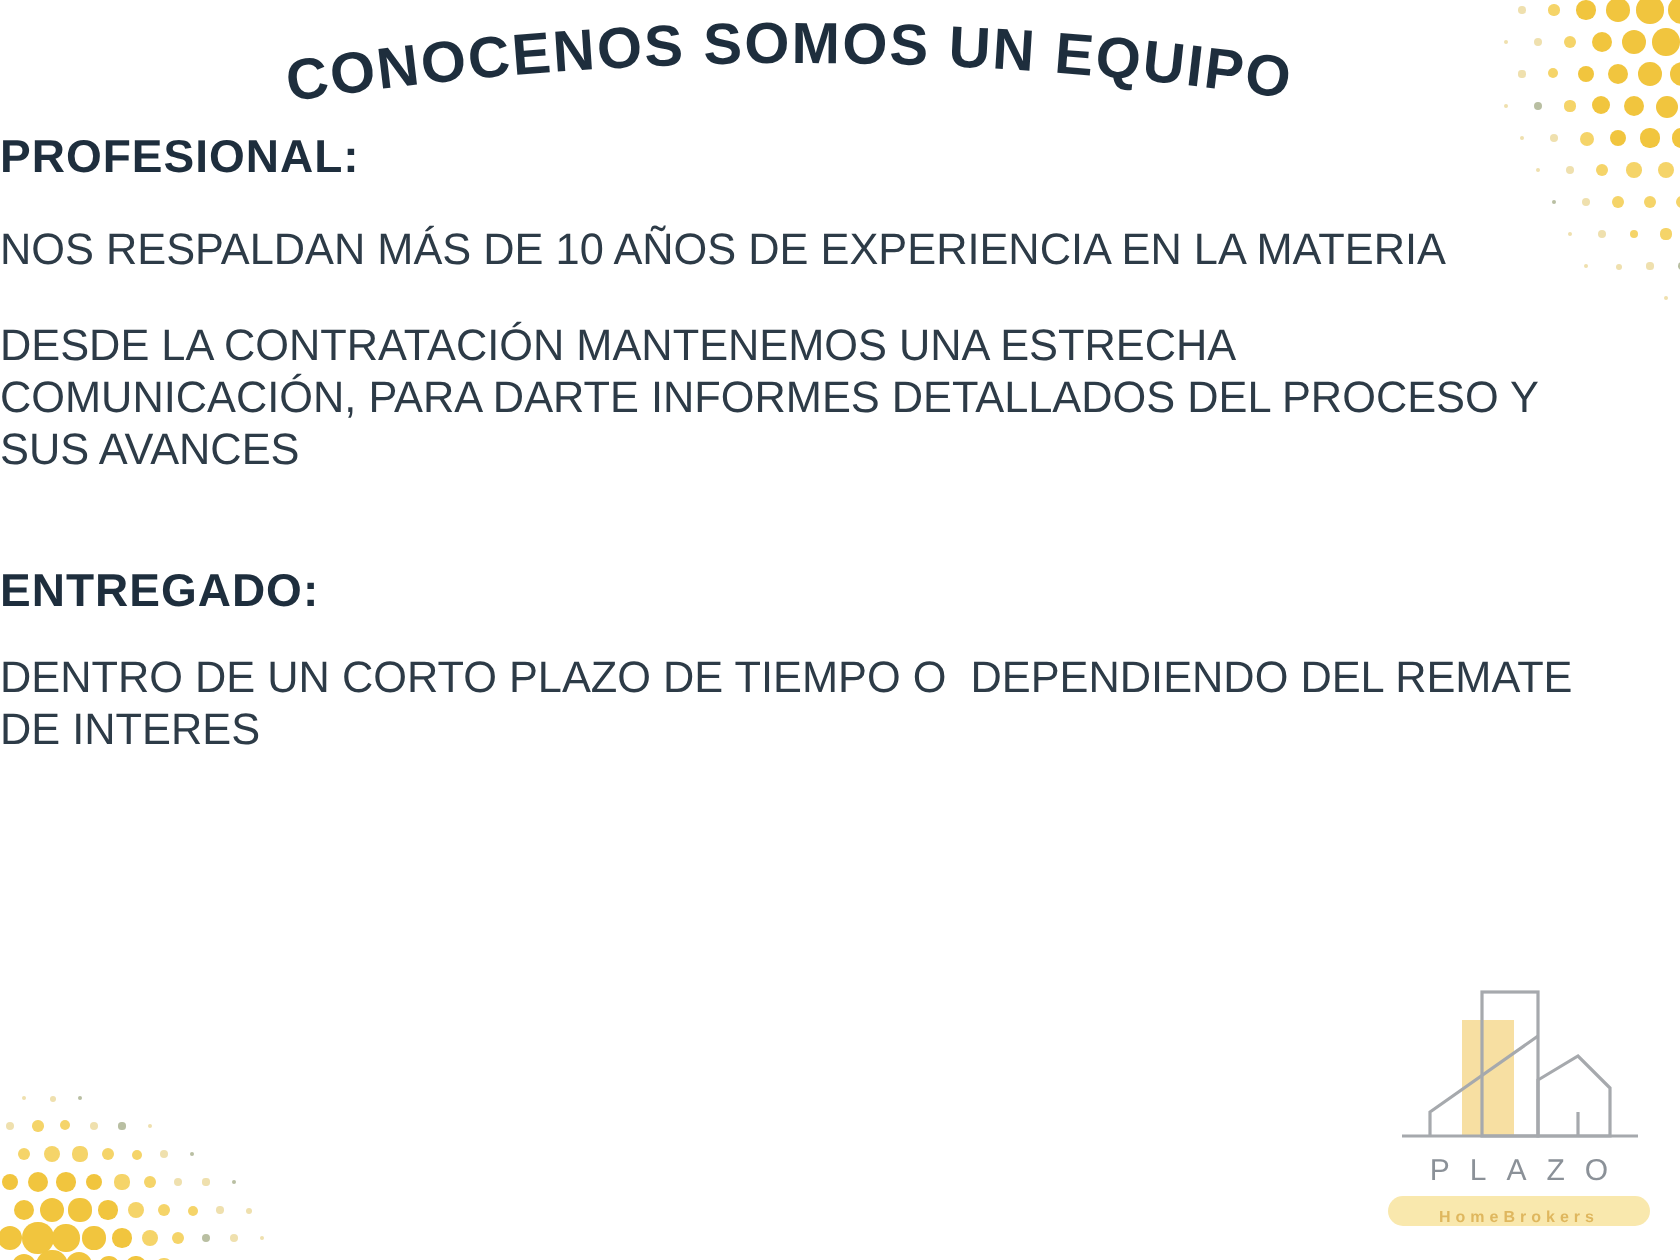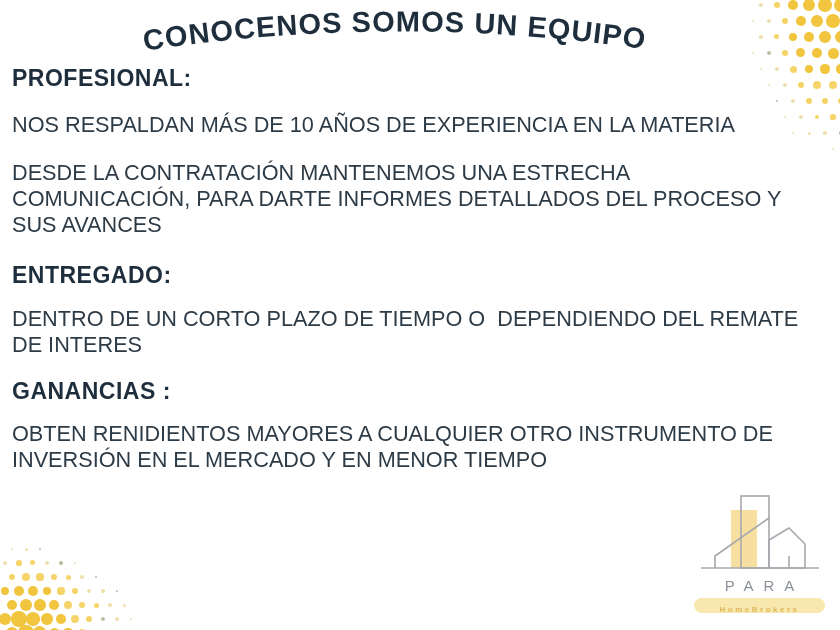--- a/index.html
+++ b/index.html
@@ -14,21 +14,21 @@
   .title-wrap{position:absolute;left:0;top:0;width:840px;height:60px;}
   .title-wrap svg{display:block;}
   .title-text{
     font-family:"Liberation Sans", sans-serif;
     font-weight:bold;
     font-size:29px;
     letter-spacing:1px;
     fill:var(--heading,#1e2e3d);
   }
   
-  .content{position:absolute;left:12px;right:28px;top:58px;}
+  .content{position:absolute;left:0;right:28px;top:58px;}
   .heading{
     font-weight:bold;
     font-size:23px;
     line-height:27px;
     letter-spacing:.5px;
     color:var(--heading,#1e2e3d);
     margin:0;
   }
   .bodytext{
     font-size:22px;
@@ -36,21 +36,21 @@
     color:var(--body,#2d3b47);
     margin:0;
     white-space:pre-wrap;
     transform:scaleX(.985);
     transform-origin:left center;
   }
   .s1 .heading{margin-top:7px;}
   .s1 .bodytext{margin-top:20px;}
   .s2 .heading{margin-top:25px;}
   .s2 .bodytext{margin-top:22px;}
-  .s3 .heading{margin-top:24px;}
+  .s3 .heading{margin-top:44px;}
   .s3 .bodytext{margin-top:17px;}
   .s4 .heading{margin-top:20px;}
   .s4 .bodytext{margin-top:16px;}
   
   .dots{position:absolute;overflow:hidden;pointer-events:none;}
   #dots-tr{top:0;right:0;width:180px;height:195px;}
   #dots-bl{left:0;bottom:0;width:155px;height:100px;}
   .dot{position:absolute;border-radius:50%;}
   
   .logo{position:absolute;left:692px;top:490px;width:135px;text-align:center;}
@@ -97,24 +97,20 @@
     <section class="s1">
       <h2 class="heading">PROFESIONAL:</h2>
       <p class="bodytext">NOS RESPALDAN MÁS DE 10 AÑOS DE EXPERIENCIA EN LA MATERIA</p>
     </section>
     <section class="s2">
       <p class="bodytext">DESDE LA CONTRATACIÓN MANTENEMOS UNA ESTRECHA COMUNICACIÓN, PARA DARTE INFORMES DETALLADOS DEL PROCESO Y SUS AVANCES</p>
     </section>
     <section class="s3">
       <h2 class="heading">ENTREGADO:</h2>
       <p class="bodytext">DENTRO DE UN CORTO PLAZO DE TIEMPO O  DEPENDIENDO DEL REMATE DE INTERES</p>
-    </section>
-    <section class="s4">
-      <h2 class="heading">GANANCIAS :</h2>
-      <p class="bodytext">OBTEN RENIDIENTOS MAYORES A CUALQUIER OTRO INSTRUMENTO DE INVERSIÓN EN EL MERCADO Y EN MENOR TIEMPO</p>
     </section>
   </div>
 
   <div class="dots" id="dots-tr">
       <div class="dot" style="height: 3.8px; width: 3.8px; left: 99.1px; top: 3.1px; background: rgb(239, 224, 174);"></div>
       <div class="dot" style="height: 5.6px; width: 5.6px; left: 114.2px; top: 2.2px; background: rgb(245, 212, 105);"></div>
       <div class="dot" style="height: 9.7px; width: 9.7px; left: 128.1px; top: 0.1px; background: rgb(241, 197, 62);"></div>
       <div class="dot" style="height: 11.8px; width: 11.8px; left: 143.1px; top: -0.9px; background: rgb(241, 197, 62);"></div>
       <div class="dot" style="height: 13.6px; width: 13.6px; left: 158.2px; top: -1.8px; background: rgb(241, 197, 62);"></div>
       <div class="dot" style="height: 14.7px; width: 14.7px; left: 173.6px; top: -2.4px; background: rgb(241, 197, 62);"></div>
@@ -219,19 +215,19 @@
     <svg width="130" height="86" viewBox="0 0 130 86">
       <rect x="36" y="20" width="26" height="58" fill="var(--logoBlock,#f7dfa2)"></rect>
       <g fill="none" stroke="var(--logoLine,#a6a9ad)" stroke-width="1.6">
         <rect x="46" y="6" width="28" height="72"></rect>
         <polyline points="20,78 20,66 74,28"></polyline>
         <polygon points="74,50 94,38 110,54 110,78 74,78"></polygon>
         <line x1="6" y1="78" x2="124" y2="78"></line>
         <line x1="94" y1="66" x2="94" y2="78"></line>
       </g>
     </svg>
-    <div class="logo-name">PARA</div>
+    <div class="logo-name">PLAZO</div>
     <div class="logo-pill">
       <span>HomeBrokers</span>
     </div>
   </div>
 
 </div>
 
 </body></html>

